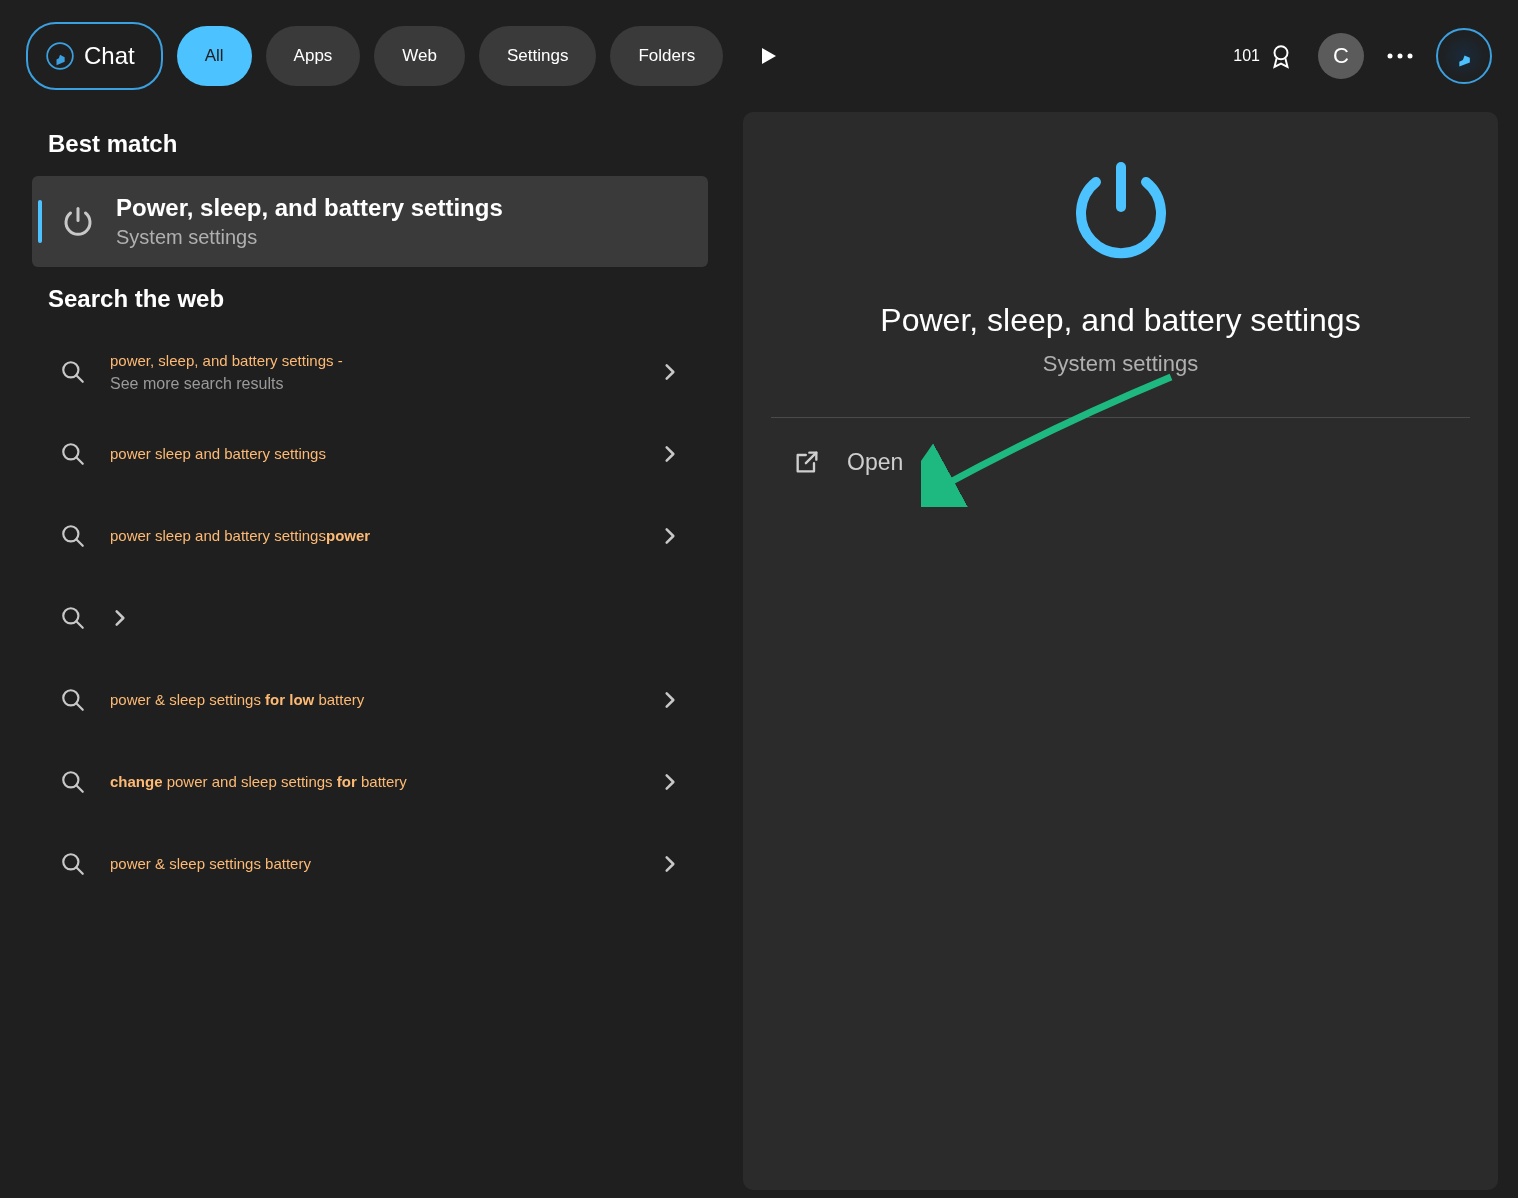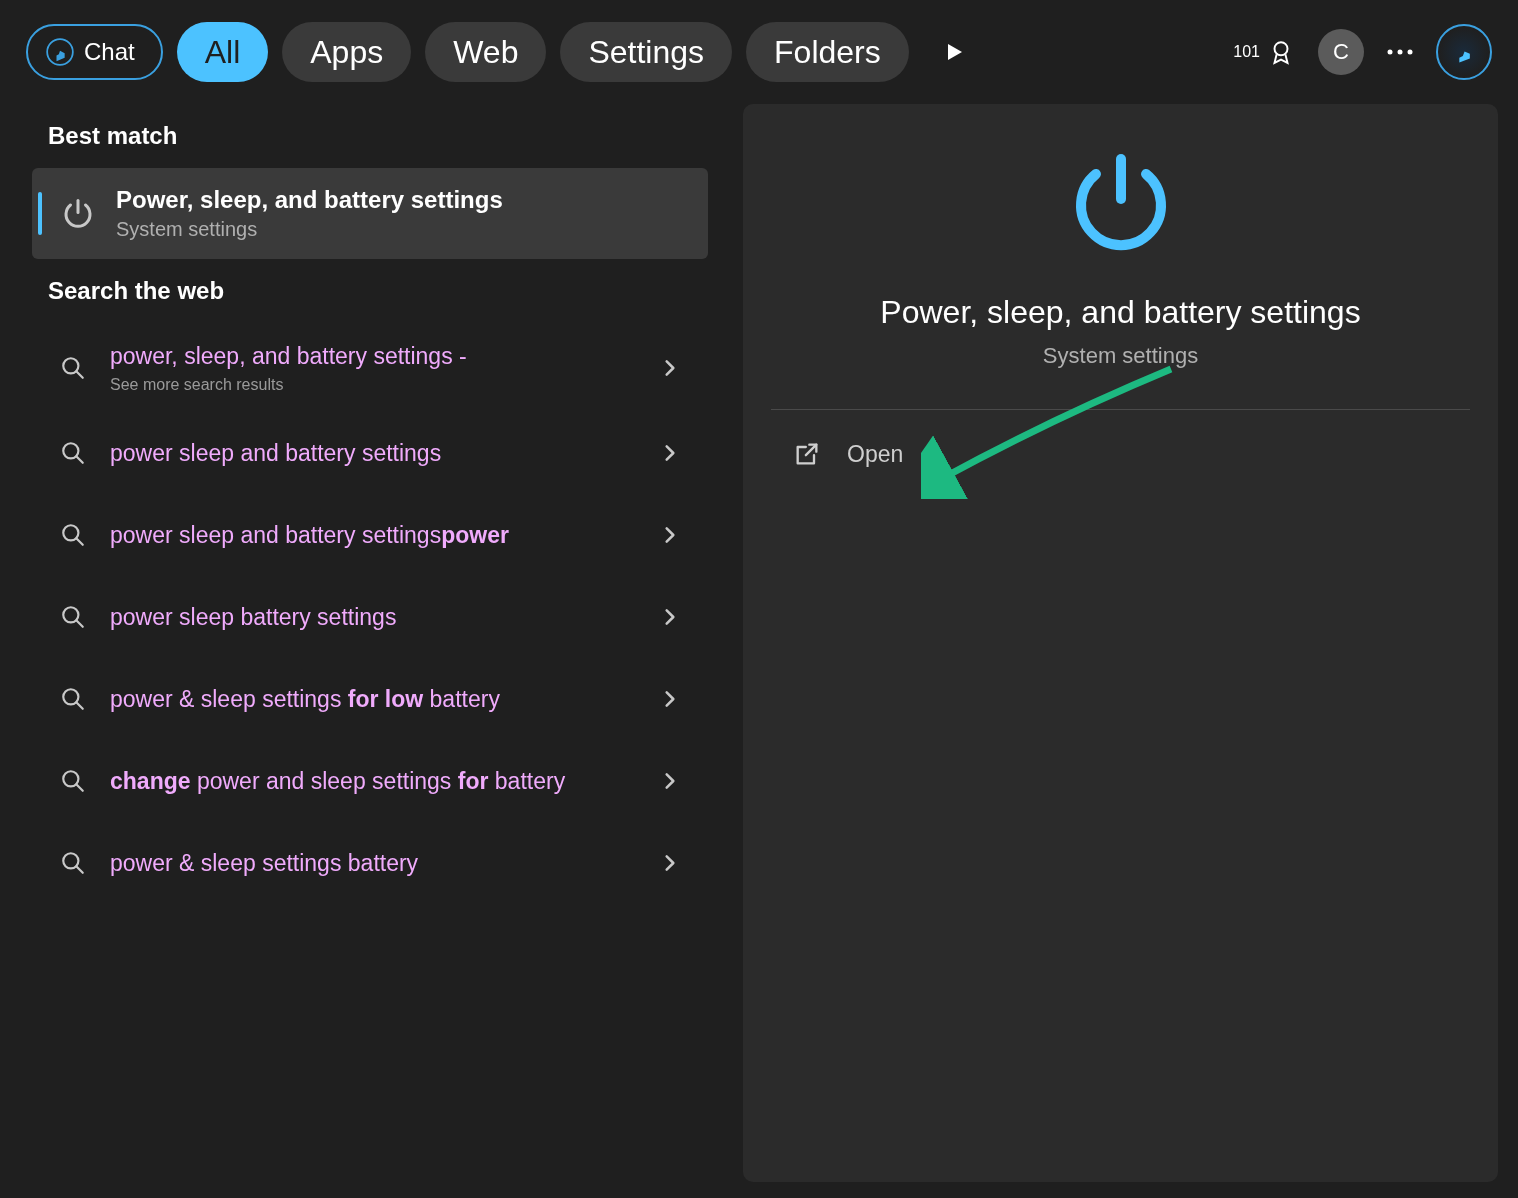--- a/index.html
+++ b/index.html
@@ -14,40 +14,40 @@
   .topbar {
     display: flex;
     align-items: center;
     padding: 22px 26px;
     gap: 14px;
   }
   .chat-pill {
     display: flex;
     align-items: center;
     gap: 10px;
-    height: 56px;
+    height: 68px;
     padding: 0 26px 0 18px;
     border: 2px solid #3aa0e0;
     border-radius: 30px;
     font-size: 24px;
     color: #ffffff;
     cursor: pointer;
   }
   .bing-icon-small {
     width: 28px; height: 28px;
   }
   .filter-pill {
     display: flex;
     align-items: center;
     justify-content: center;
     height: 60px;
     padding: 0 28px;
     border-radius: 30px;
     background: #3a3a3a;
-    font-size: 32px;
+    font-size: 17px;
     color: #ffffff;
     cursor: pointer;
   }
   .filter-pill.active {
     background: #4cc2ff;
     color: #1f1f1f;
     font-weight: 500;
   }
   .play-btn {
     width: 44px; height: 44px;
@@ -108,21 +108,21 @@
   .bm-sub { font-size:20px; color:#b0b0b0; }
   .web-item {
     display:flex; align-items:center; gap:24px;
     padding: 18px 28px;
     min-height: 82px;
     cursor:pointer;
     margin: 0 12px;
   }
   .search-icon { width:26px; height:26px; flex-shrink:0;}
   .web-texts { flex:1; display:flex; flex-direction:column; gap:4px; }
-  .web-line { font-size:23px; color:#f0abfc; line-height:1.35;}
+  .web-line { font-size:15px; color:#fdba74; line-height:1.35;}
   .web-sub { font-size:16px; color:#9a9a9a; }
   .chevron-icon { width:20px; height:20px; flex-shrink:0; }
   .right-col {
     flex:1;
     background:#2b2b2b;
     border-radius:10px;
     display:flex; flex-direction:column; align-items:center;
     padding-top: 40px;
     position: relative;
   }
@@ -256,23 +256,20 @@
           </div>
           <svg class="chevron-icon" viewBox="0 0 24 24" fill="none" stroke="#c8c8c8" stroke-width="3" stroke-linecap="round" stroke-linejoin="round">
             <path d="M8 4 L16 12 L8 20"></path>
           </svg>
         </div>
         <div class="web-item">
           <svg class="search-icon" viewBox="0 0 24 24" fill="none" stroke="#c8c8c8" stroke-width="2" stroke-linecap="round">
             <circle cx="10" cy="10" r="7"></circle>
             <path d="M15 15 L21 21"></path>
           </svg>
-          <div class="web-texts">
-            <div class="web-line">power sleep battery settings</div>
-          </div>
           <svg class="chevron-icon" viewBox="0 0 24 24" fill="none" stroke="#c8c8c8" stroke-width="3" stroke-linecap="round" stroke-linejoin="round">
             <path d="M8 4 L16 12 L8 20"></path>
           </svg>
         </div>
         <div class="web-item">
           <svg class="search-icon" viewBox="0 0 24 24" fill="none" stroke="#c8c8c8" stroke-width="2" stroke-linecap="round">
             <circle cx="10" cy="10" r="7"></circle>
             <path d="M15 15 L21 21"></path>
           </svg>
           <div class="web-texts">

